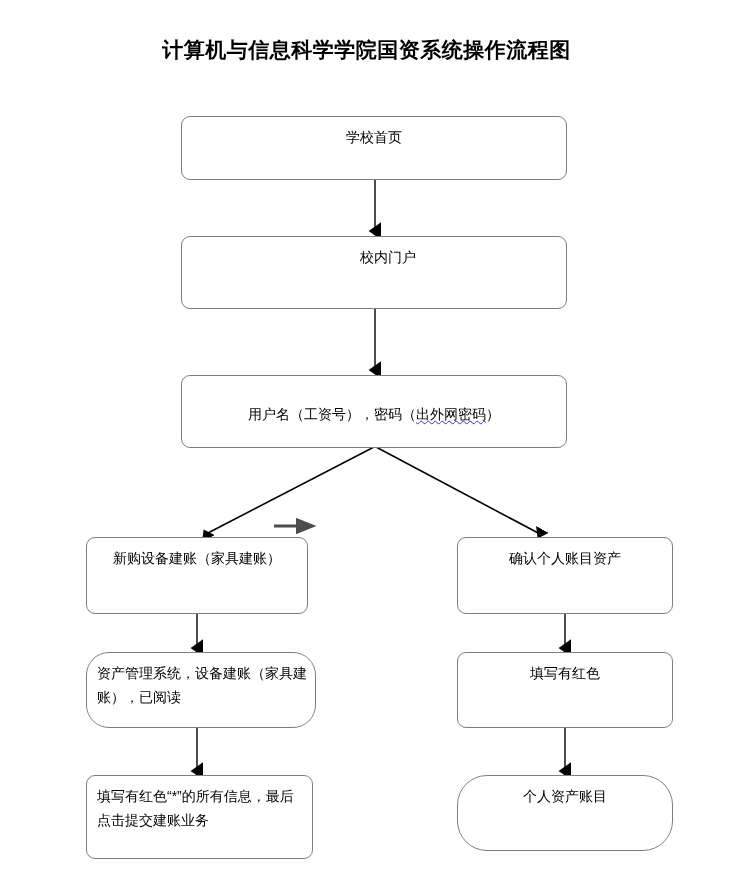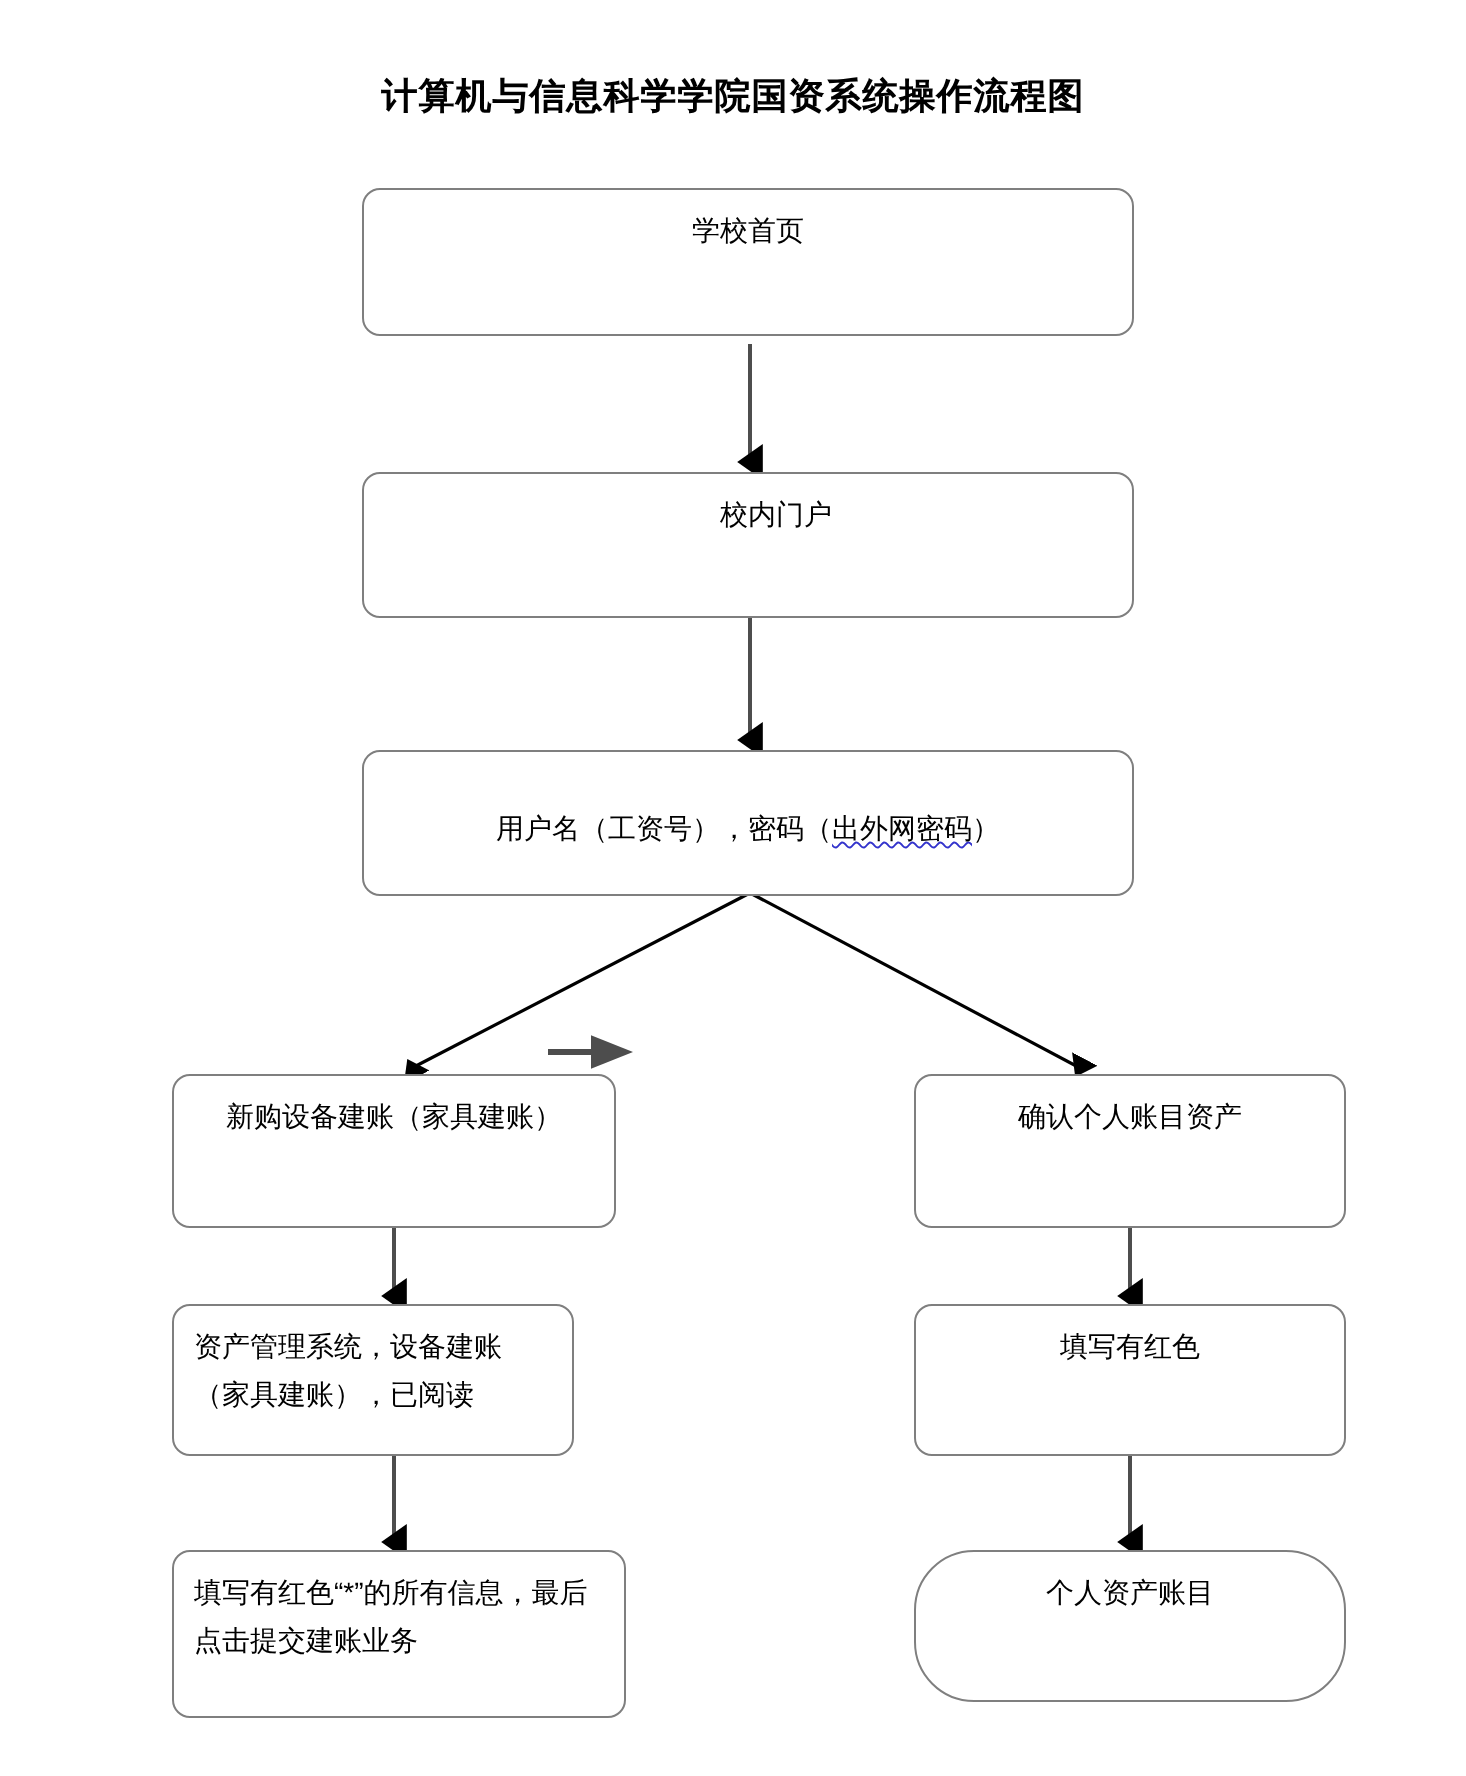--- a/index.html
+++ b/index.html
@@ -26,21 +26,21 @@
     pointer-events: none;
   }
   .page-title {
     position: absolute;
     left: 0;
     top: 36px;
     width: 733px;
     text-align: center;
     font-family: "Liberation Serif", "DejaVu Serif", serif;
     font-weight: bold;
-    font-size: 18px;
+    font-size: 21px;
     letter-spacing: 0.5px;
     color: #000000;
   }
   .node {
     position: absolute;
     box-sizing: border-box;
     border: 1px solid #7f7f7f;
     border-radius: 9px;
     background: #ffffff;
     color: #000000;
@@ -100,41 +100,41 @@
 
     <line x1="197" y1="613" x2="197" y2="648" stroke="#4d4d4d" stroke-width="2" marker-end="url(#arrowhead)"></line>
 
     <line x1="197" y1="727" x2="197" y2="771" stroke="#4d4d4d" stroke-width="2" marker-end="url(#arrowhead)"></line>
 
     <line x1="565" y1="613" x2="565" y2="648" stroke="#4d4d4d" stroke-width="2" marker-end="url(#arrowhead)"></line>
 
     <line x1="565" y1="727" x2="565" y2="771" stroke="#4d4d4d" stroke-width="2" marker-end="url(#arrowhead)"></line>
   </svg>
 
-  <div class="node center" style="left:181px; top:94px; width:386px; height:74px;">
+  <div class="node center" style="left:181px; top:116px; width:386px; height:64px;">
     <span class="node-text">学校首页</span>
   </div>
 
   <div class="node center" style="left:181px; top:236px; width:386px; height:73px;padding-left:28px;">
     <span class="node-text">校内门户</span>
   </div>
 
   <div class="node mid" style="left:181px; top:375px; width:386px; height:73px;">
     <span class="node-text"><span>用户名（工资号），密码（</span><span class="wavy">出外网密码</span><span>）</span></span>
   </div>
 
   <div class="node center" style="left:457px; top:537px; width:216px; height:77px;">
     <span class="node-text">确认个人账目资产</span>
   </div>
 
   <div class="node center" style="left:86px; top:537px; width:222px; height:77px;">
     <span class="node-text">新购设备建账（家具建账）</span>
   </div>
 
-  <div class="node left-align" style="left:86px; top:652px; width:201px; height:76px;">
+  <div class="node left-align" style="left:86px; top:652px; width:230px; height:76px;border-radius:23px;">
     <span class="node-text">资产管理系统，设备建账（家具建账），已阅读</span>
   </div>
 
   <div class="node center" style="left:457px; top:652px; width:216px; height:76px;">
     <span class="node-text">填写有红色</span>
   </div>
 
   <div class="node left-align" style="left:86px; top:775px; width:227px; height:84px;">
     <span class="node-text">填写有红色“*”的所有信息，最后点击提交建账业务</span>
   </div>

